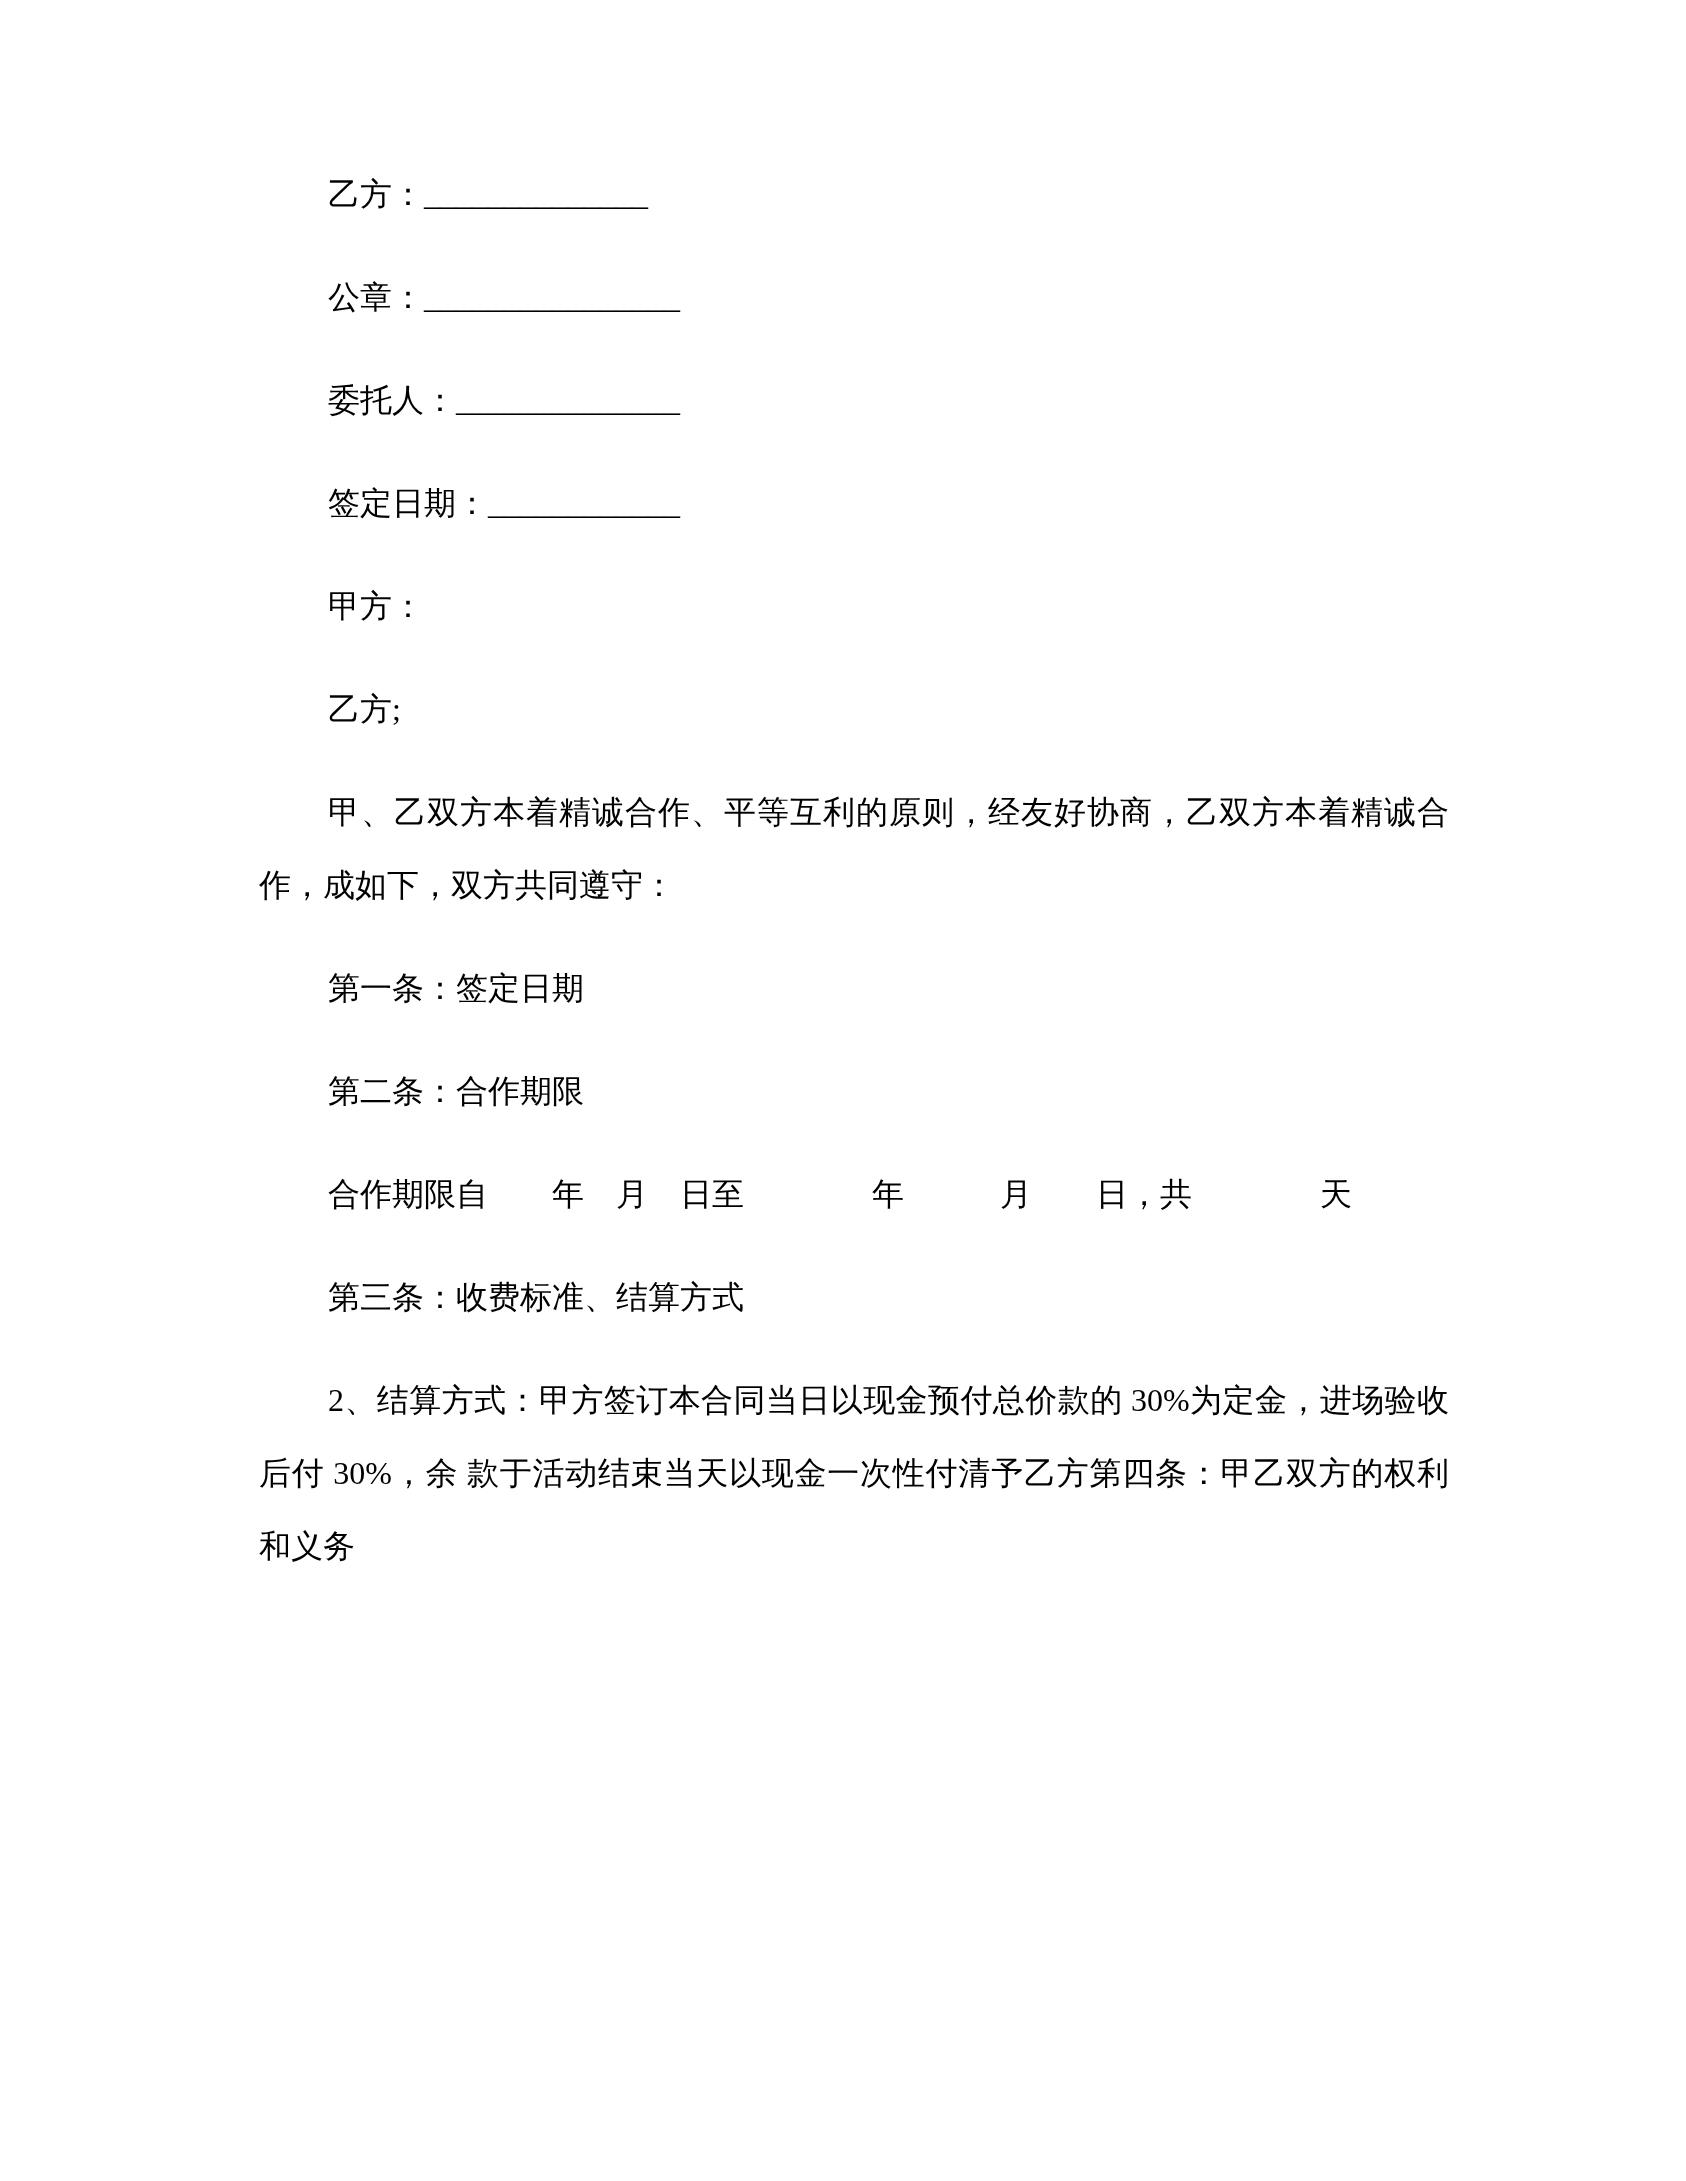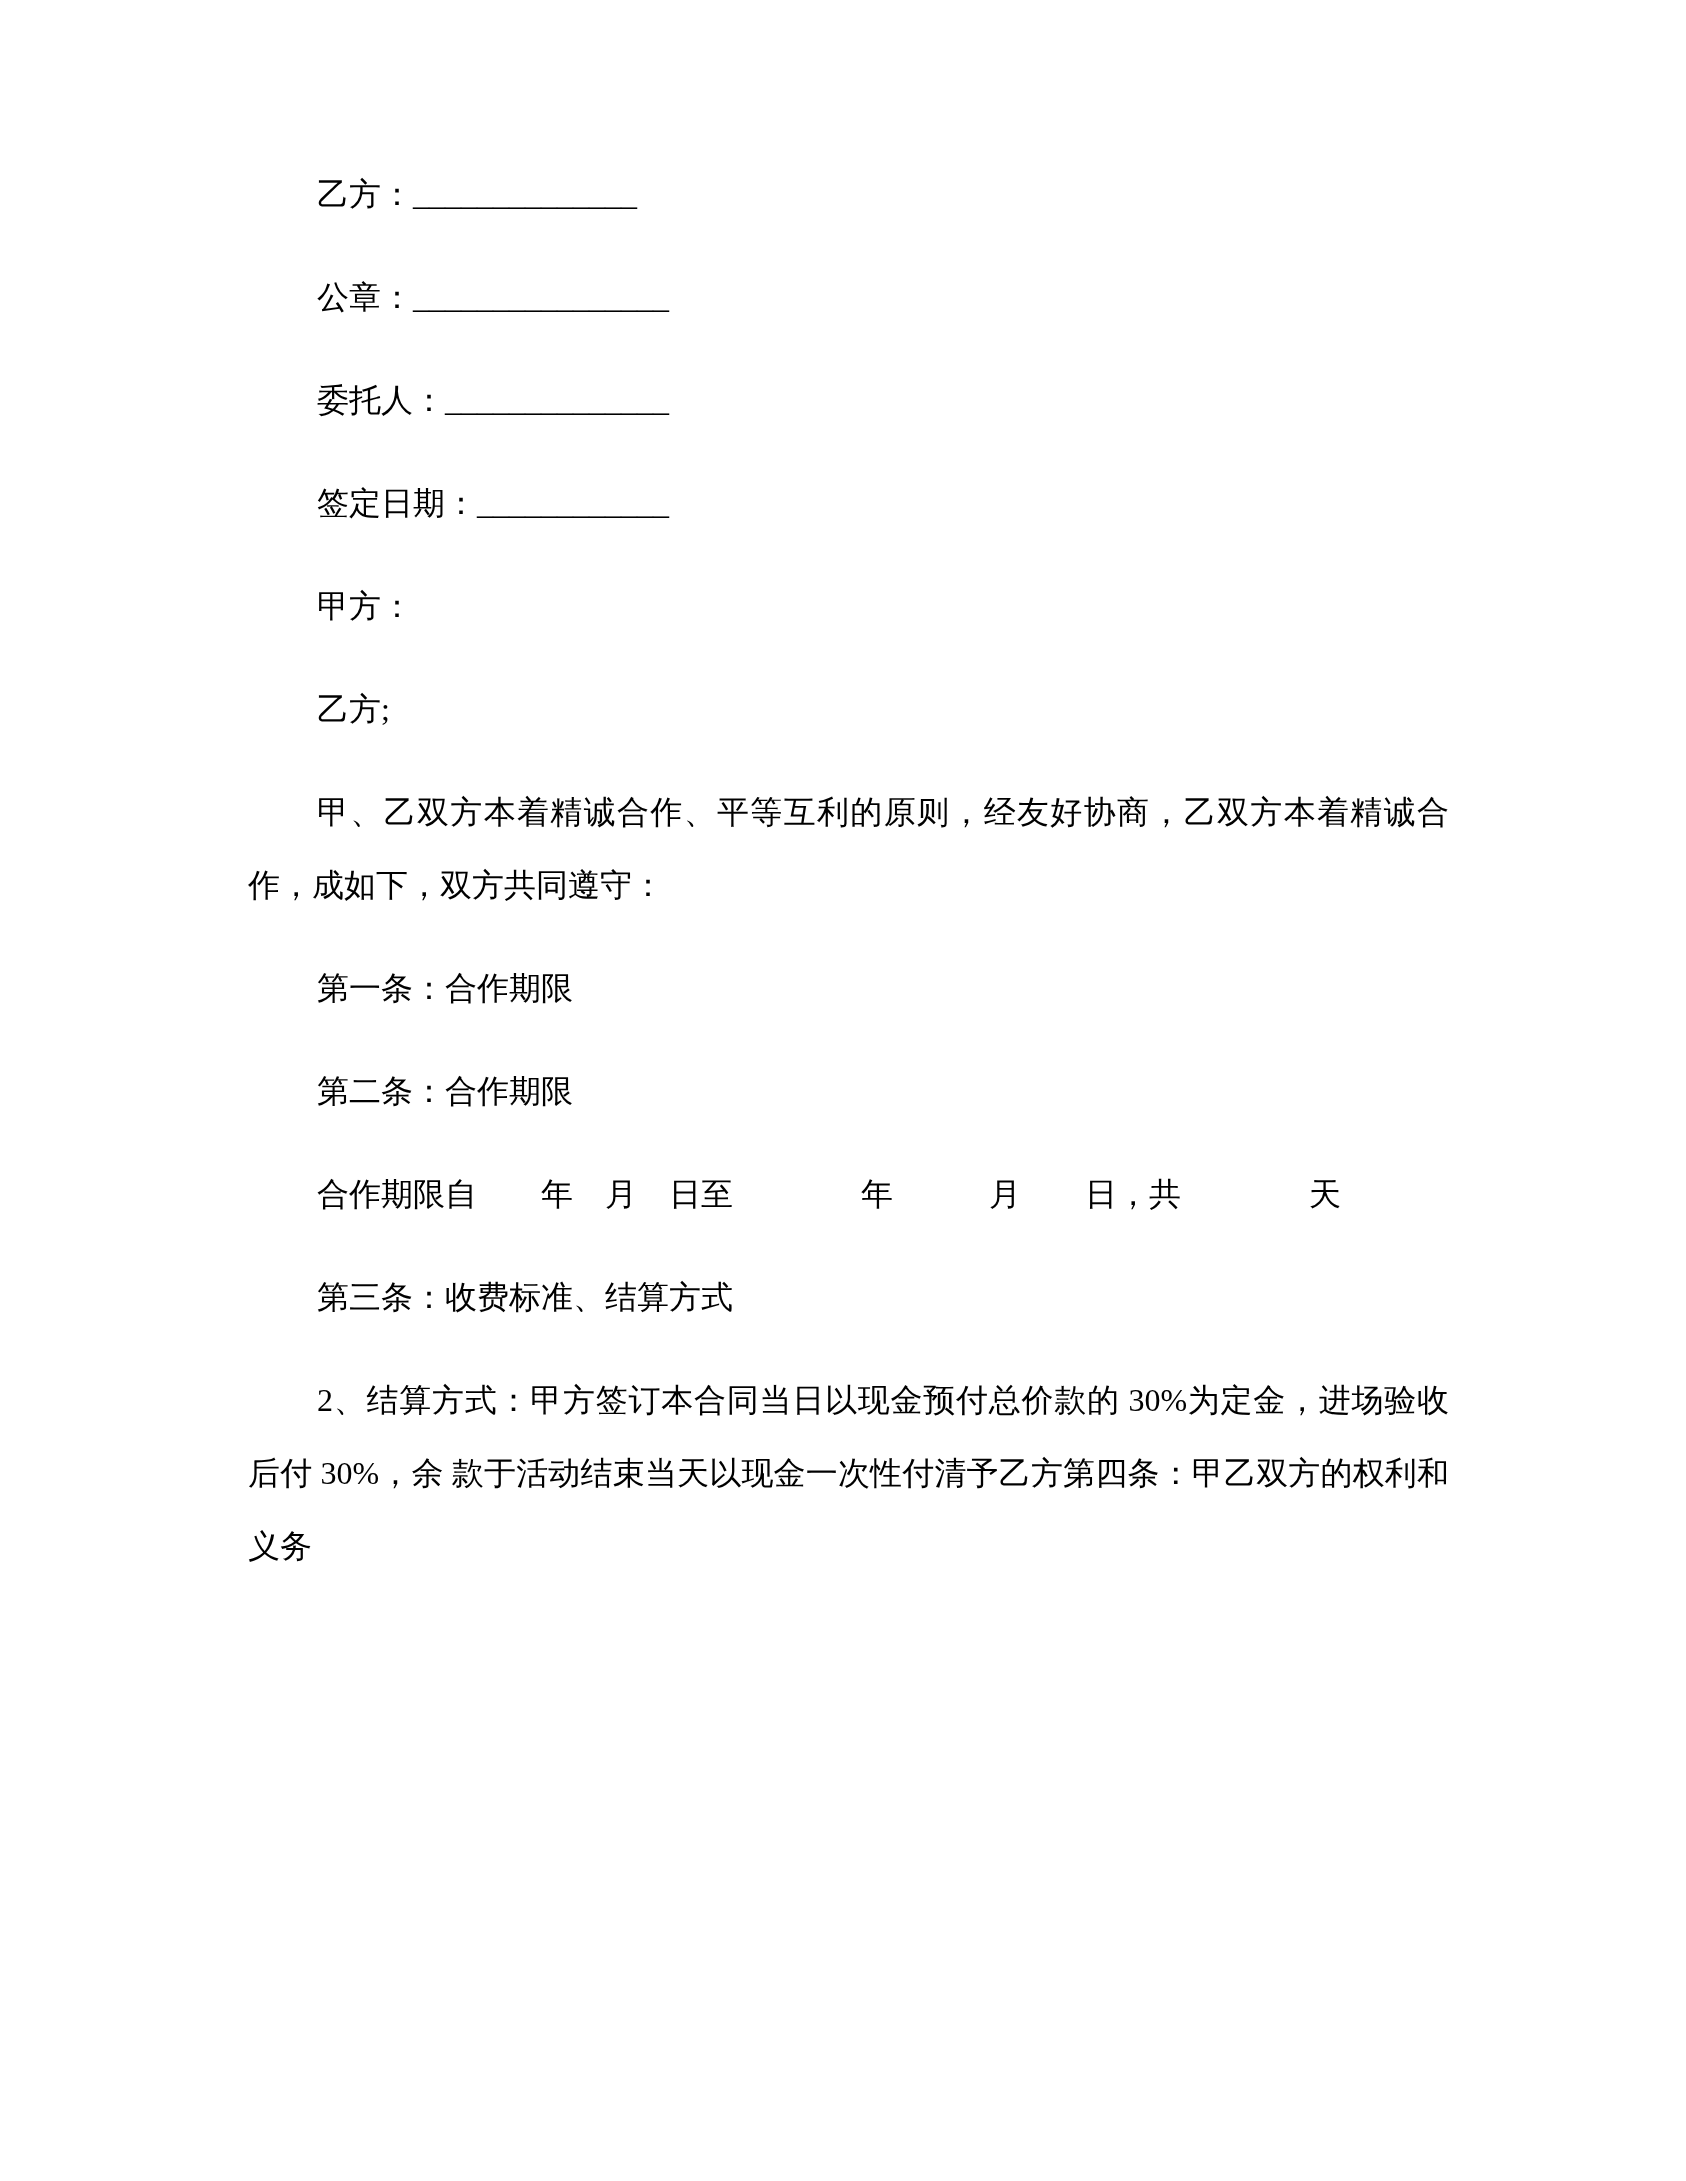--- a/index.html
+++ b/index.html
@@ -14,37 +14,37 @@
       background: #ffffff;
       box-sizing: border-box;
       padding: 158px 237px 0 248px;
       font-family: "Liberation Serif", "DejaVu Serif", serif;
       color: #000000;
       overflow: hidden;
     }
     .para {
       font-size: 32px;
       line-height: 73px;
-      margin: 0 0 30px 0;
+      margin: 0 0 30px 11px;
       text-indent: 69px;
       text-align: justify;
       white-space: pre-wrap;
       word-break: break-all;
     }
   </style>
 </head>
 <body>
 
 <div class="page">
   <p class="para">乙方：______________</p>
   <p class="para">公章：________________</p>
   <p class="para">委托人：______________</p>
   <p class="para">签定日期：____________</p>
   <p class="para">甲方：</p>
   <p class="para">乙方;</p>
   <p class="para">甲、乙双方本着精诚合作、平等互利的原则，经友好协商，乙双方本着精诚合作，成如下，双方共同遵守：</p>
-  <p class="para">第一条：合作期限</p>
+  <p class="para">第一条：签定日期</p>
   <p class="para">第二条：合作期限</p>
   <p class="para">合作期限自　　年　月　日至　　　　年　　　月　　日，共　　　　天</p>
   <p class="para">第三条：收费标准、结算方式</p>
   <p class="para">2、结算方式：甲方签订本合同当日以现金预付总价款的 30%为定金，进场验收后付 30%，余 款于活动结束当天以现金一次性付清予乙方第四条：甲乙双方的权利和义务</p>
 </div>
 
 
 </body></html>

